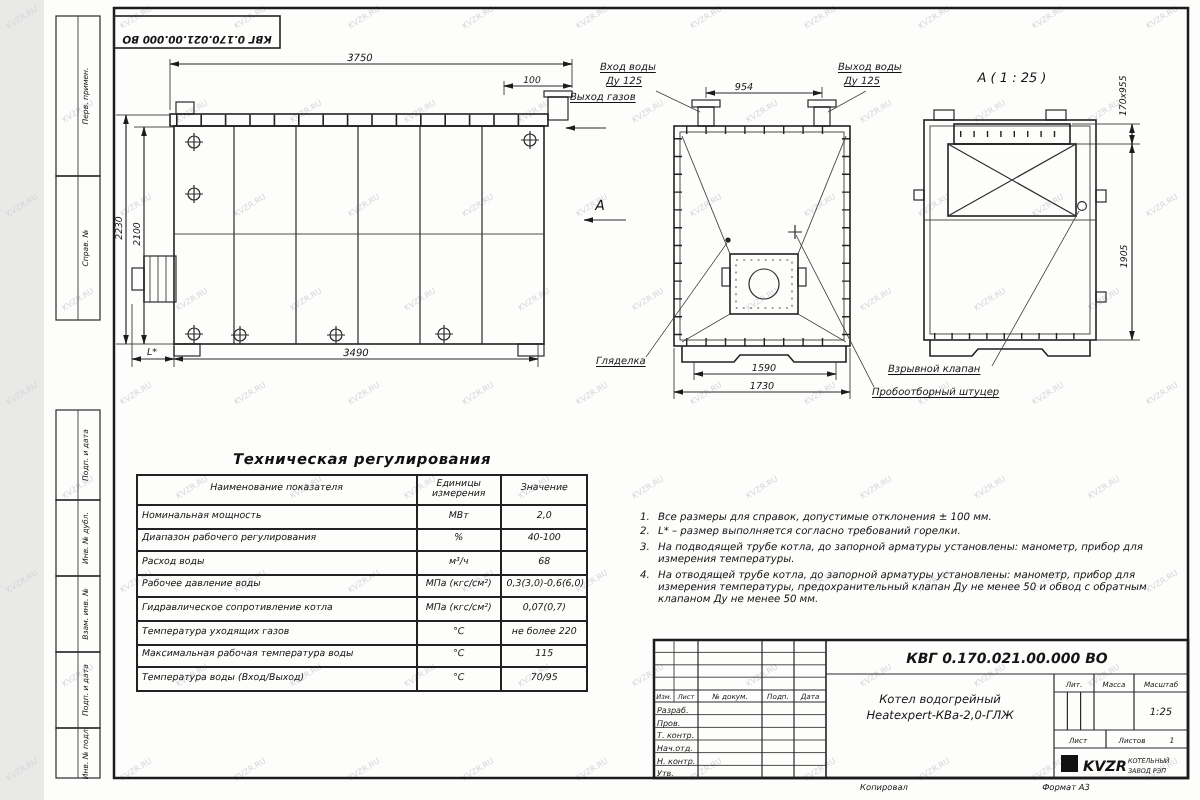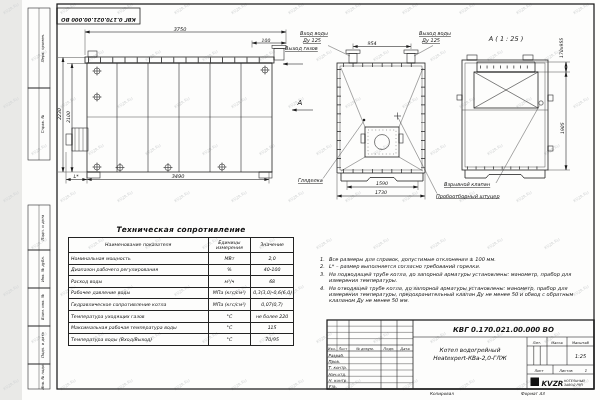--- a/index.html
+++ b/index.html
@@ -327,21 +327,21 @@
       <text x="541.5" y="385.5" font-size="7.2" font-weight="700" font-style="normal">KVZR</text>
       <text x="564" y="381.5" font-size="3.2" font-style="normal">КОТЕЛЬНЫЙ</text>
       <text x="564" y="386.3" font-size="3.2" font-style="normal">ЗАВОД РЭП</text>
     </g>
     <text x="442" y="394.8" font-size="4.2" text-anchor="middle">Копировал</text>
     <text x="533" y="394.8" font-size="4.2" text-anchor="middle">Формат А3</text>
   </g>
 </svg>
 
 <div class="spec">
-  <h3>Техническая сопротивление</h3>
+  <h3>Техническая регулирования</h3>
   <table>
     <colgroup>
         <col style="width:62%">
         <col style="width:19%">
         <col style="width:19%">
       </colgroup>
     <thead>
       <tr>
         <th>Наименование показателя</th>
         <th>Единицы измерения</th>

